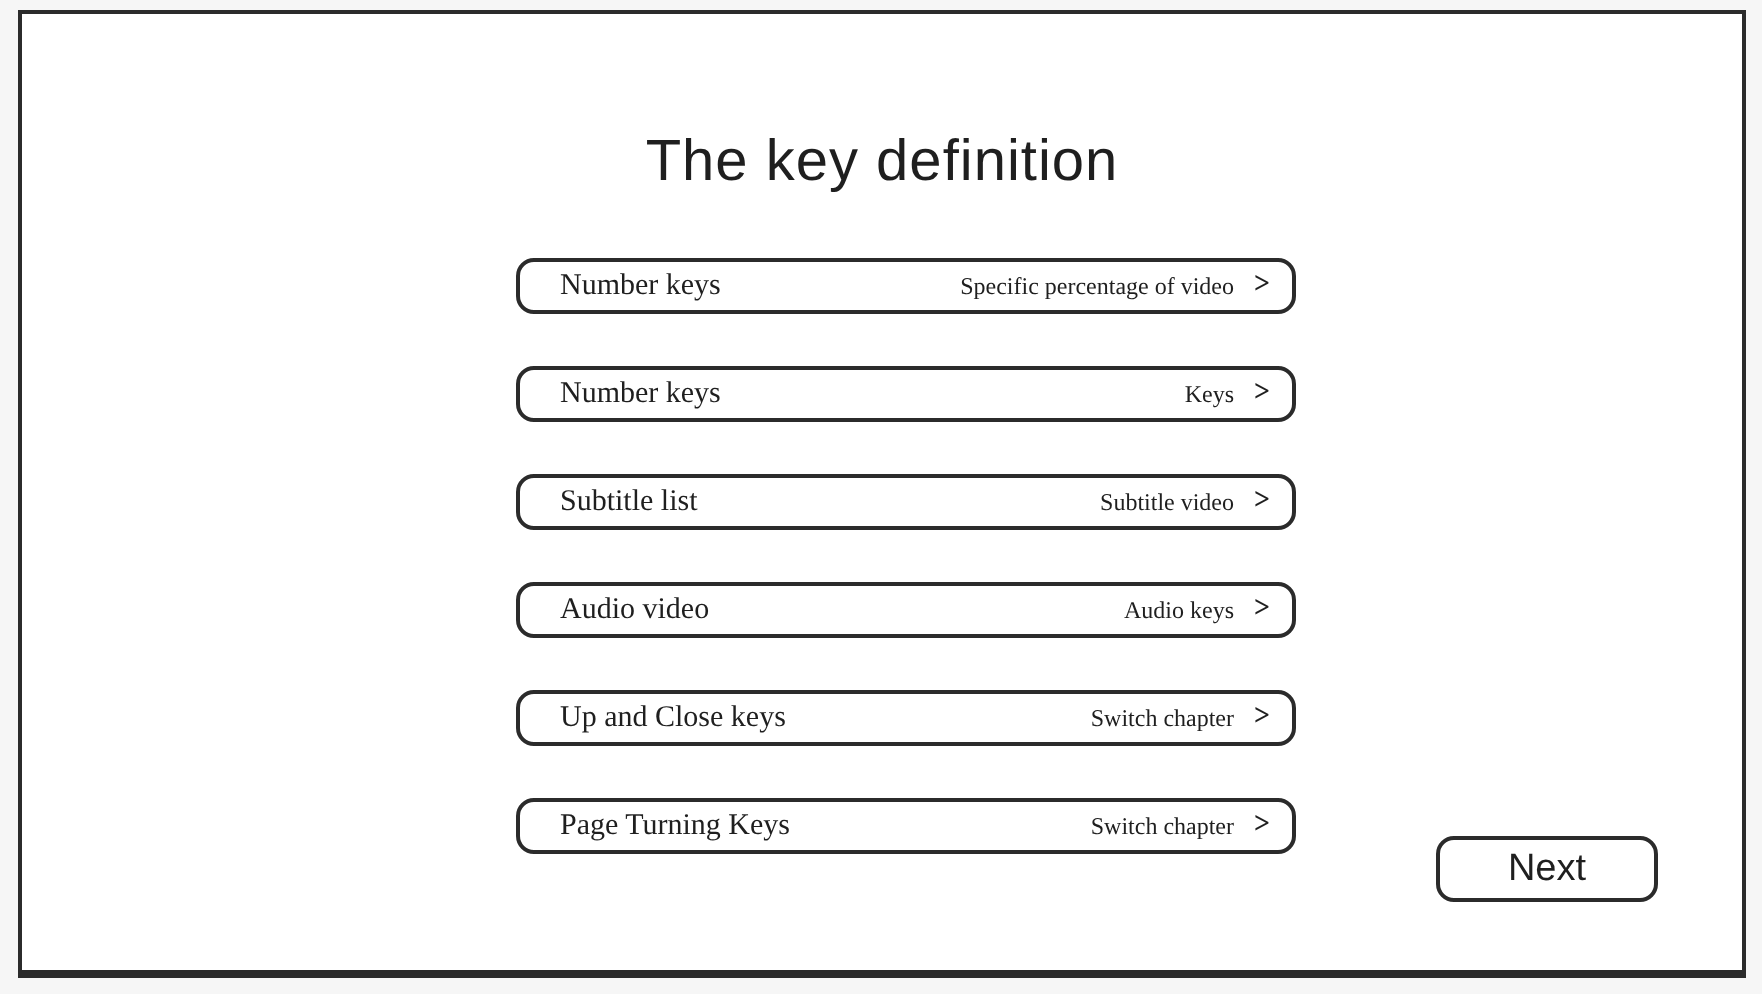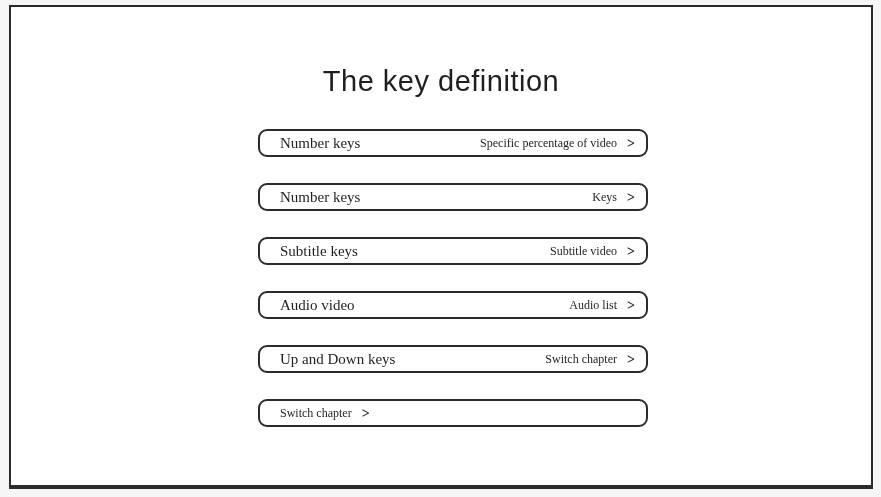--- a/index.html
+++ b/index.html
@@ -51,21 +51,21 @@
     padding: 0 11px 0 20px;
     cursor: pointer;
   }
   .row-label {
     font-size: 15px;
     font-weight: 500;
     white-space: nowrap;
   }
   .row-right {
     display: flex;
-    align-items: flex-end;
+    align-items: flex-start;
     gap: 10px;
   }
   .row-value {
     font-size: 12px;
     font-weight: 500;
     white-space: nowrap;
   }
   .row-chevron {
     font-size: 14px;
     font-weight: bold;
@@ -108,46 +108,48 @@
 
     <div class="key-row">
       <span class="row-label">Number keys</span>
       <span class="row-right">
         <span class="row-value">Keys</span>
         <span class="row-chevron">&gt;</span>
       </span>
     </div>
 
     <div class="key-row">
-      <span class="row-label">Subtitle keys</span>
+      <span class="row-label">Subtitle list</span>
       <span class="row-right">
         <span class="row-value">Subtitle video</span>
         <span class="row-chevron">&gt;</span>
       </span>
     </div>
 
     <div class="key-row">
       <span class="row-label">Audio video</span>
       <span class="row-right">
-        <span class="row-value">Audio list</span>
+        <span class="row-value">Audio keys</span>
         <span class="row-chevron">&gt;</span>
       </span>
     </div>
 
     <div class="key-row">
-      <span class="row-label">Up and Down keys</span>
+      <span class="row-label">Up and Close keys</span>
       <span class="row-right">
         <span class="row-value">Switch chapter</span>
         <span class="row-chevron">&gt;</span>
       </span>
     </div>
 
     <div class="key-row">
+      <span class="row-label">Page Turning Keys</span>
       <span class="row-right">
         <span class="row-value">Switch chapter</span>
         <span class="row-chevron">&gt;</span>
       </span>
     </div>
 
   </div>
 
+  <button class="next-button">Next</button>
 
 </div>
 
 </body></html>

